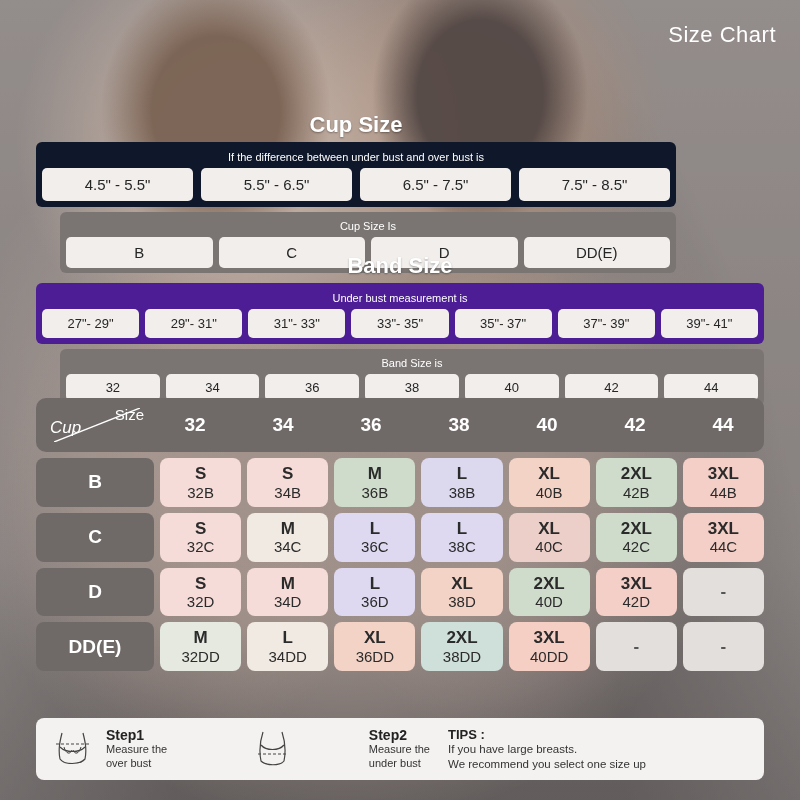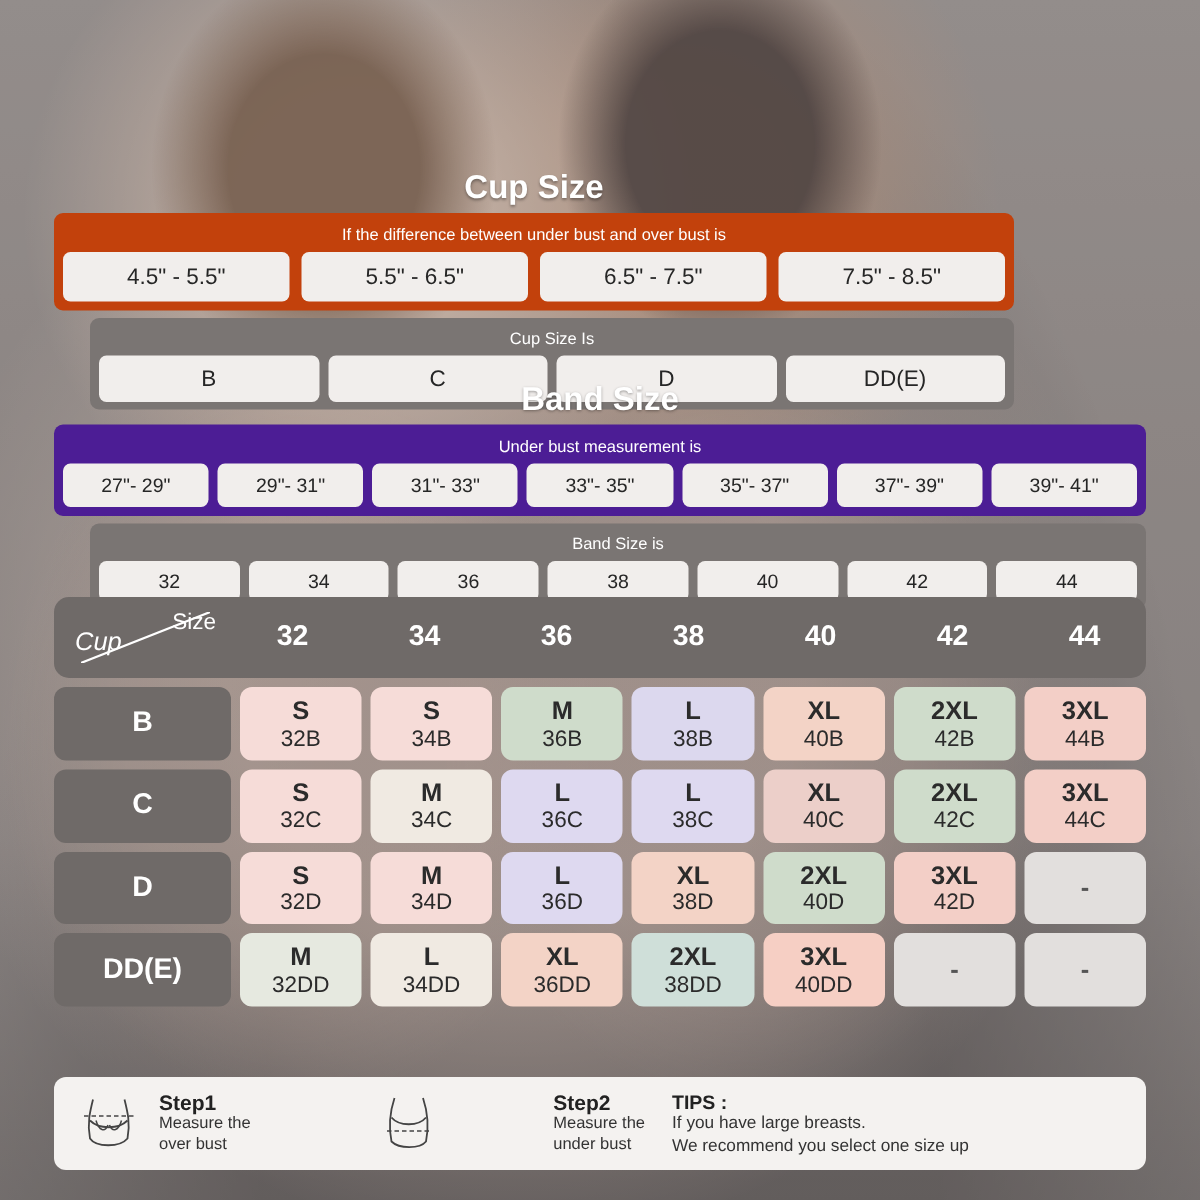--- a/index.html
+++ b/index.html
@@ -49,21 +49,21 @@
   .strip{
     background:#7a7573;border-radius:6px;padding:5px 6px;margin-top:5px;margin-left:24px;
   }
   .strip .row .cellbar{background:#f1eeec;}
   .sub{
     color:#fff;font-size:11px;text-align:center;padding:3px 0 5px;
   }
 
   
   #cup-block{position:absolute;left:36px;top:112px;width:640px;}
-  #cup-bar{background:#c2410c;border-radius:6px;padding:6px;}
+  #cup-bar{background:#0f172a;border-radius:6px;padding:6px;}
   #cup-bar .row{gap:8px;}
   #cup-bar .cellbar{font-size:15px;padding:8px 0;}
   #cup-val .cellbar{font-size:15px;padding:7px 0;}
 
   
   #band-block{position:absolute;left:36px;top:253px;width:728px;}
   #band-bar{background:#4c1d95;border-radius:6px;padding:6px;}
   #band-bar .row{gap:6px;}
   #band-bar .cellbar{font-size:13px;padding:7px 0;}
   #band-val .cellbar{font-size:13px;padding:6px 0;}
@@ -118,20 +118,21 @@
   .tips .d{font-size:11.5px;color:#333;line-height:1.3;}
 </style>
 </head>
 <body>
 
 <div id="bg"></div>
 <div id="veil"></div>
 
 <div id="wrap">
 
+  <div class="title">Size Chart</div>
 
   <div id="cup-block">
     <div class="section-title">Cup Size</div>
 
     <div id="cup-bar">
       <div class="sub">If the  difference between under bust and over bust is</div>
       <div class="row">
         <div class="cellbar">4.5" - 5.5"</div>
         <div class="cellbar">5.5" - 6.5"</div>
         <div class="cellbar">6.5" - 7.5"</div>

